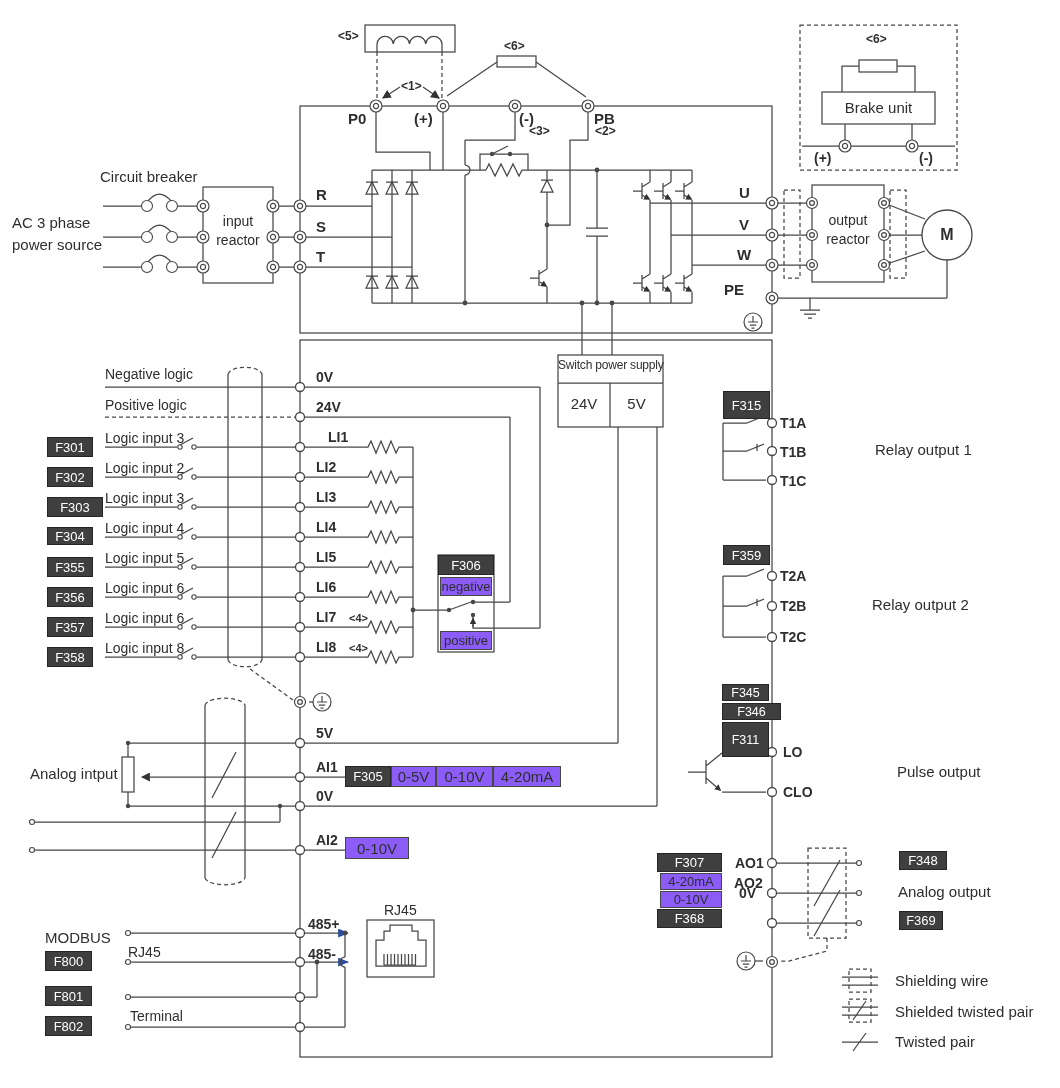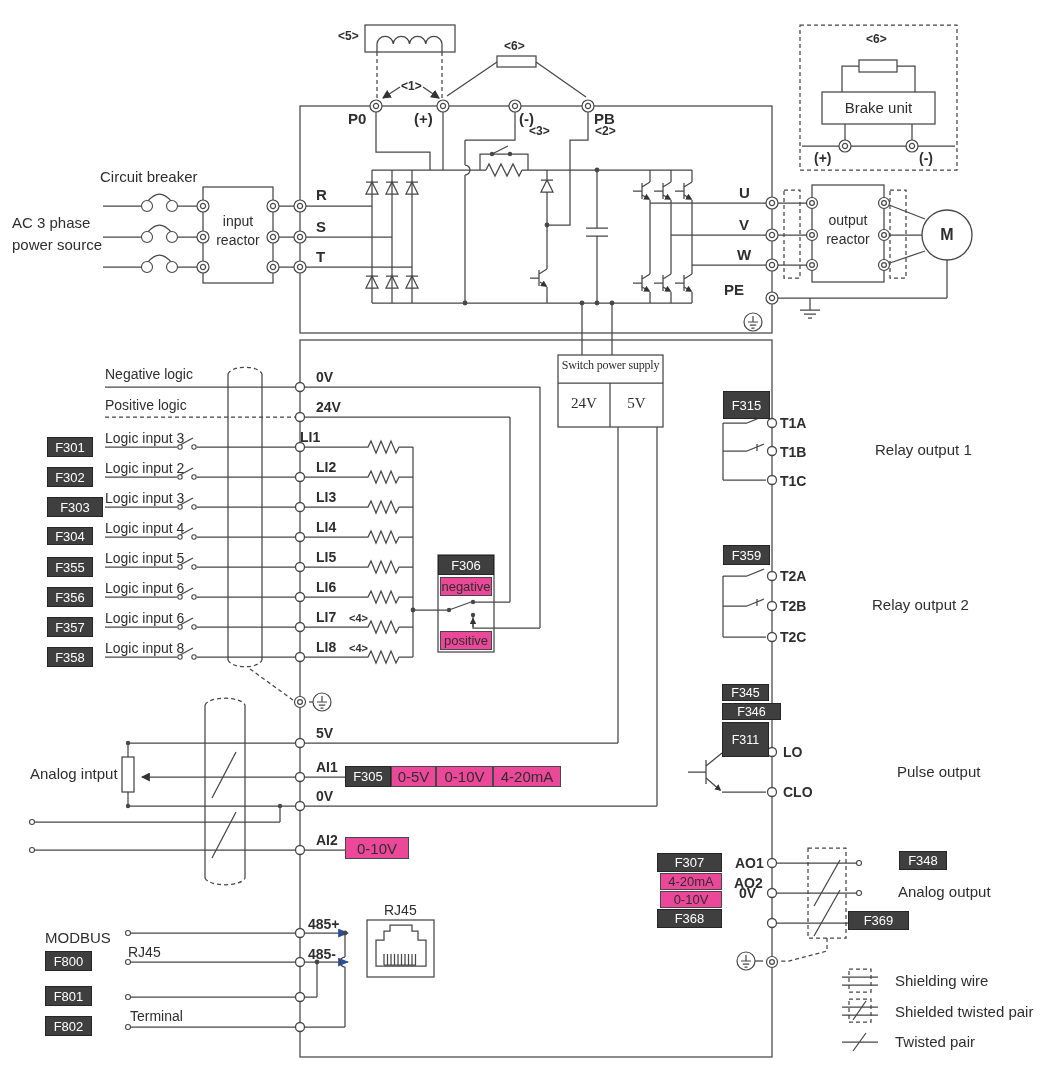--- a/index.html
+++ b/index.html
@@ -17,24 +17,24 @@
   .cg path{stroke:#474747;stroke-width:1.2;fill:none}
   .lbl{position:absolute;white-space:nowrap;font-size:14px;line-height:1.15}
   .b{font-weight:bold}
   .s15{font-size:15px}
   .s12{font-size:12px;font-weight:bold}
   .s11{font-size:11px;font-weight:bold}
   .ctr{text-align:center}
   .chip{position:absolute;background:#3f3f3f;color:#ffffff;display:flex;align-items:center;
         justify-content:center;font-size:13px;border:1px solid #262626;box-sizing:border-box}
   .chip.sm{font-size:12.5px}
-  .wbox{position:absolute;background:#ec4899;border:1.5px solid #474747;display:flex;align-items:center;
+  .wbox{position:absolute;background:#8b5cf6;border:1.5px solid #474747;display:flex;align-items:center;
         justify-content:center;box-sizing:border-box;font-size:15px}
   .wbox.f13{font-size:13px}
-  .serif{font-family:Liberation Serif, serif}
+  .serif{font-family:Liberation Sans, sans-serif}
 </style>
 </head>
 <body>
 
 <div id="stage">
 
 <svg id="art" width="1060" height="1088" viewBox="0 0 1060 1088">
   <defs>
     <marker id="ah" viewBox="0 0 8 8" refX="7" refY="4" markerWidth="9" markerHeight="9" orient="auto" markerUnits="userSpaceOnUse">
           <path d="M0,0 L8,4 L0,8 Z" fill="#333" stroke="none"></path>
@@ -469,21 +469,21 @@
 
 <div class="chip" style="left:47px;top:437px;width:46px;height:20px">F301</div>
 <div class="chip" style="left:47px;top:467px;width:46px;height:20px">F302</div>
 <div class="chip" style="left:47px;top:497px;width:56px;height:20px">F303</div>
 <div class="chip" style="left:47px;top:527px;width:46px;height:18px">F304</div>
 <div class="chip" style="left:47px;top:557px;width:46px;height:20px">F355</div>
 <div class="chip" style="left:47px;top:587px;width:46px;height:20px">F356</div>
 <div class="chip" style="left:47px;top:617px;width:46px;height:20px">F357</div>
 <div class="chip" style="left:47px;top:647px;width:46px;height:20px">F358</div>
 
-<div class="lbl b" style="left:300px;top:429px">LI1</div>
+<div class="lbl b" style="left:328px;top:429px">LI1</div>
 <div class="lbl b" style="left:316px;top:459px">LI2</div>
 <div class="lbl b" style="left:316px;top:489px">LI3</div>
 <div class="lbl b" style="left:316px;top:519px">LI4</div>
 <div class="lbl b" style="left:316px;top:549px">LI5</div>
 <div class="lbl b" style="left:316px;top:579px">LI6</div>
 <div class="lbl b" style="left:316px;top:609px">LI7</div>
 <div class="lbl b" style="left:316px;top:639px">LI8</div>
 <div class="lbl s11" style="left:349px;top:612px">&lt;4&gt;</div>
 <div class="lbl s11" style="left:349px;top:642px">&lt;4&gt;</div>
 
@@ -533,19 +533,19 @@
 
 <div class="chip" style="left:657px;top:853px;width:65px;height:19px">F307</div>
 <div class="wbox f13" style="left:660px;top:873px;width:62px;height:17px">4-20mA</div>
 <div class="wbox f13" style="left:660px;top:891px;width:62px;height:17px">0-10V</div>
 <div class="chip" style="left:657px;top:909px;width:65px;height:19px">F368</div>
 <div class="lbl b" style="left:735px;top:855px">AO1</div>
 <div class="lbl b" style="left:739px;top:885px">0V</div>
 <div class="lbl b" style="left:734px;top:875px">AO2</div>
 <div class="chip" style="left:899px;top:851px;width:48px;height:19px">F348</div>
 <div class="lbl s15" style="left:898px;top:883px">Analog output</div>
-<div class="chip" style="left:848px;top:911px;width:61px;height:19px">F369</div>
+<div class="chip" style="left:899px;top:911px;width:44px;height:19px">F369</div>
 
 <div class="lbl s15" style="left:895px;top:972px">Shielding wire</div>
 <div class="lbl s15" style="left:895px;top:1003px">Shielded twisted pair</div>
 <div class="lbl s15" style="left:895px;top:1033px">Twisted pair</div>
 
 </div>
 
 </body></html>

